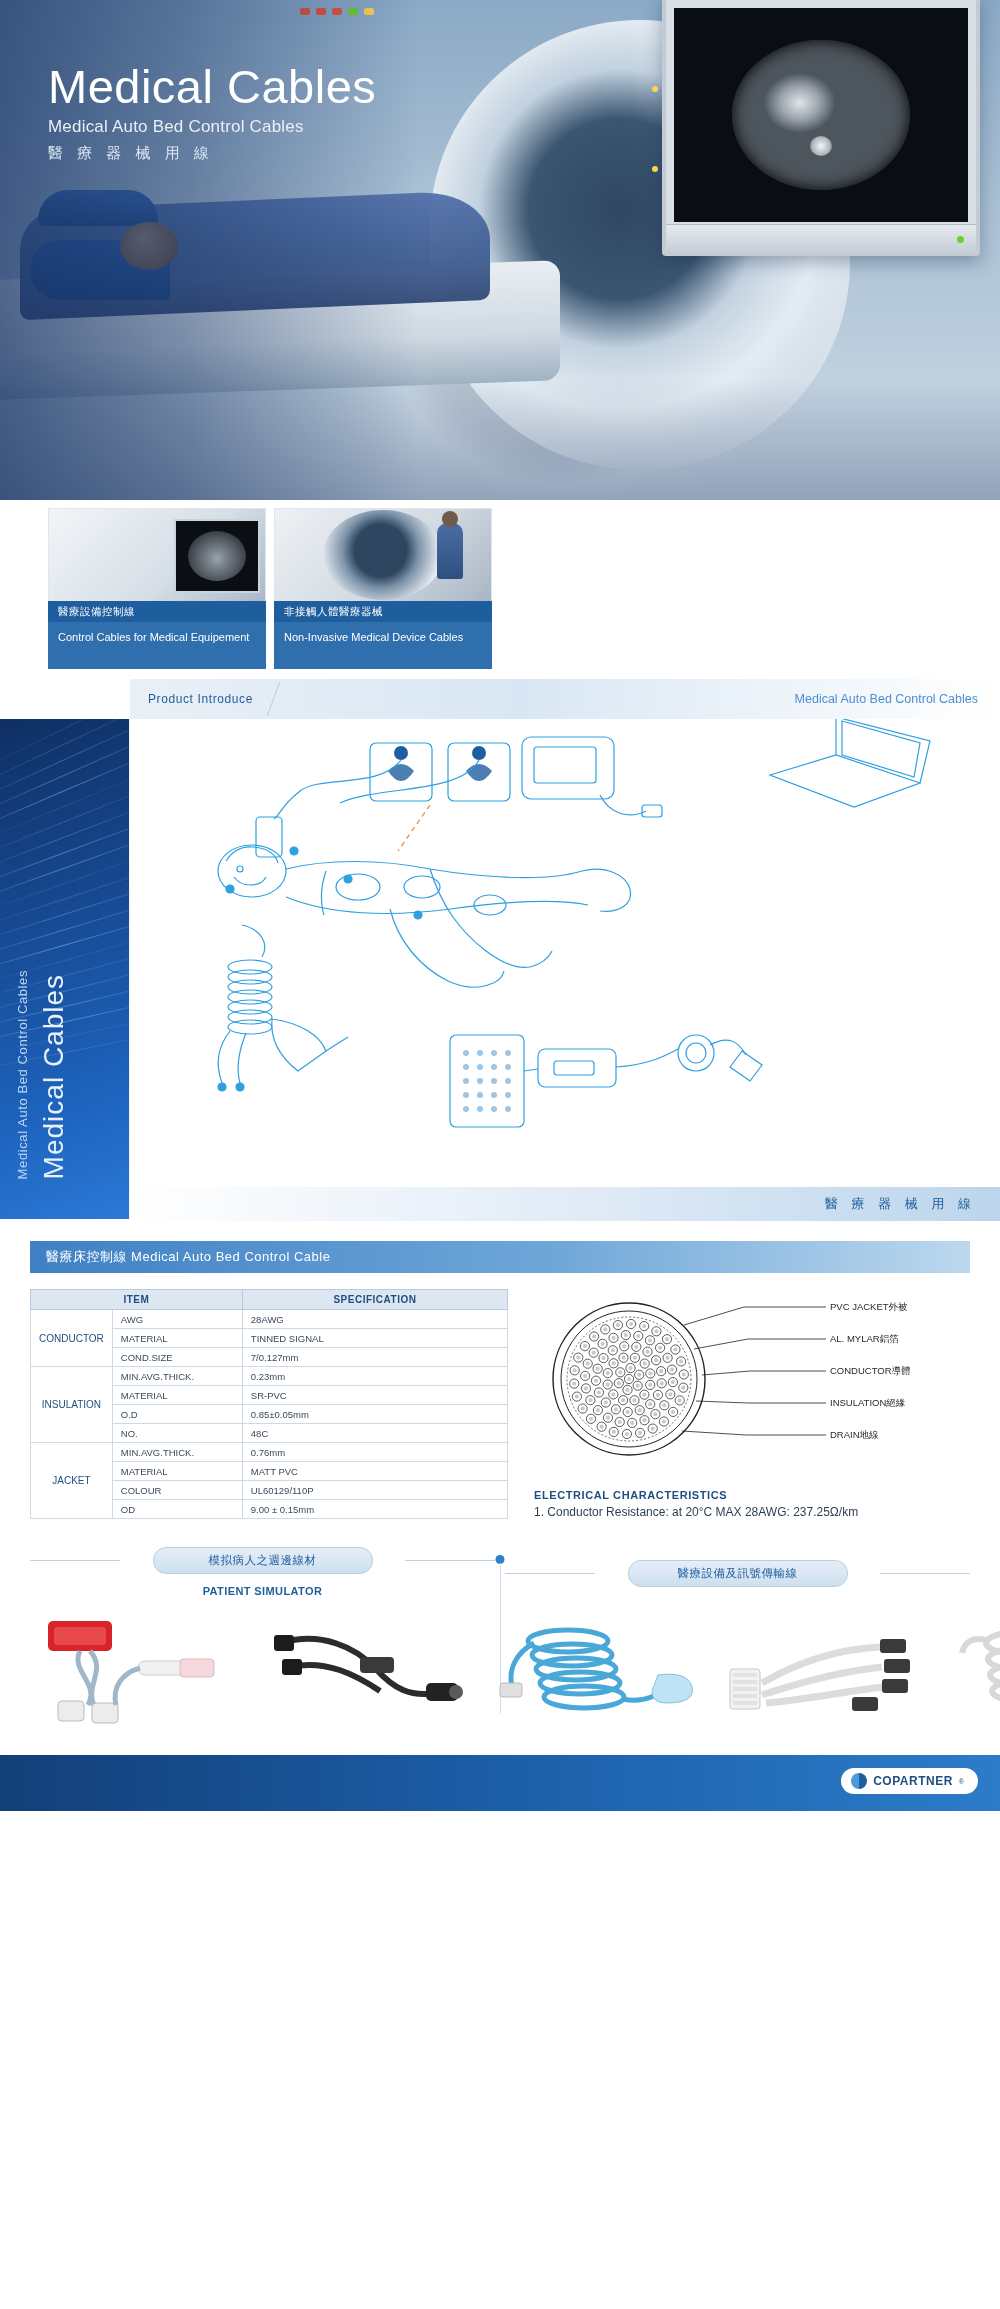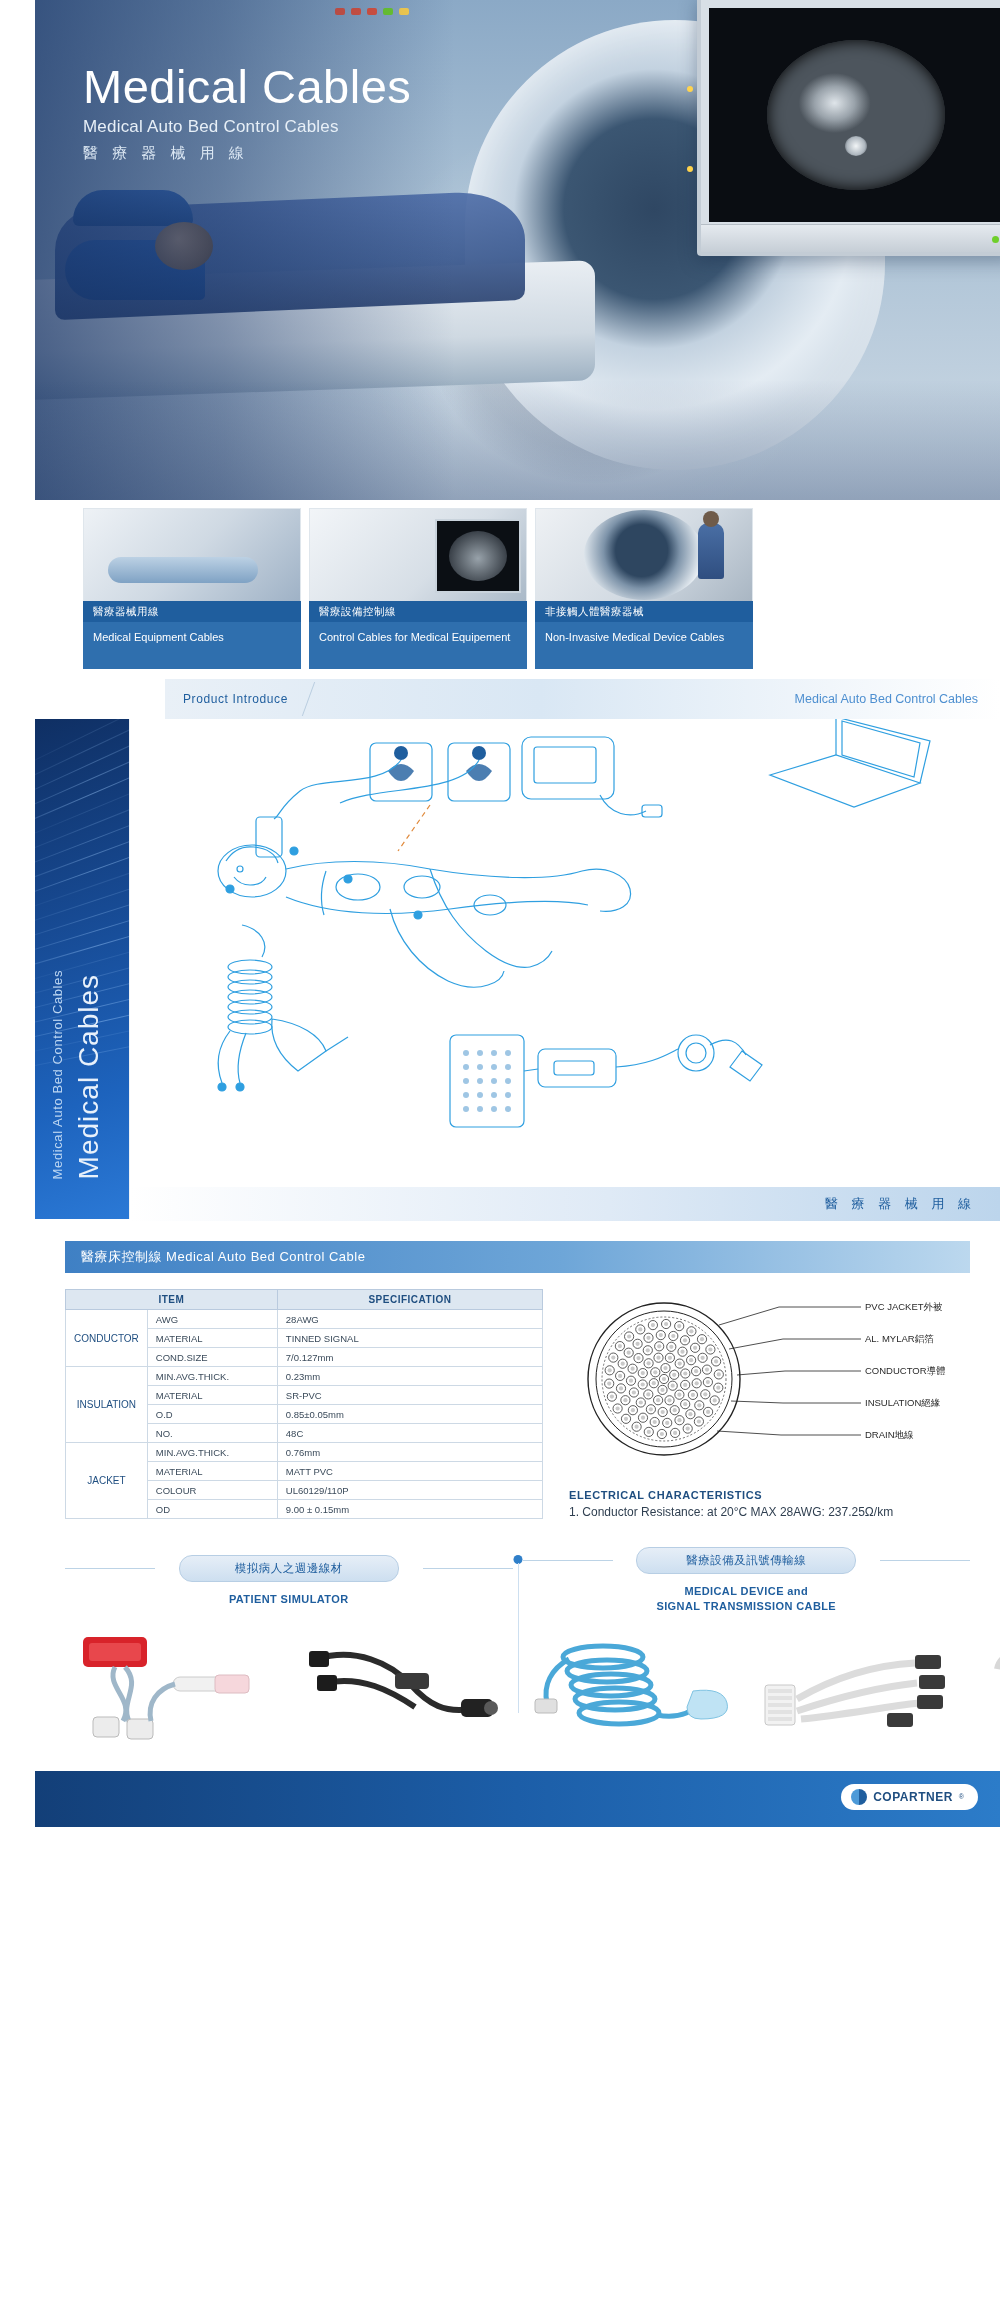--- a/index.html
+++ b/index.html
@@ -3,21 +3,21 @@
 <meta charset="utf-8">
 <style>
   * { box-sizing: border-box; margin: 0; padding: 0; }
   body {
     width: 1000px;
     background: #ffffff;
     font-family: "Liberation Sans", sans-serif;
     color: #333;
     -webkit-font-smoothing: antialiased;
   }
-  .page { width: 1000px; position: relative; overflow: hidden; padding-left: 35px; }
+  .page { width: 1000px; position: relative; overflow: hidden; }
 
   
   .hero {
     position: relative;
     height: 500px;
     background: linear-gradient(135deg, #6b8fb5 0%, #8aa8c4 35%, #b9cadb 70%, #dbe5ee 100%);
     overflow: hidden;
   }
   .hero-scanner {
     position: absolute; left: 0; top: 0; width: 1000px; height: 500px;
@@ -289,29 +289,20 @@
 
     <div class="hero-title-wrap">
       <div class="hero-title">Medical Cables</div>
       <div class="hero-sub">Medical Auto Bed Control Cables</div>
       <div class="hero-cn">醫 療 器 械 用 線</div>
     </div>
   </div>
 
   <div class="thumbs">
 
-    <div class="thumb">
-      <div class="thumb-img t1">
-        <div class="t-bar" style="top:48px; left:24px; width:150px; height:26px; border-radius:14px;"></div>
-      </div>
-      <div class="thumb-cn">醫療器械用線</div>
-      <div class="thumb-body">
-          <div class="thumb-en">Medical Equipment Cables</div>
-        </div>
-    </div>
 
 
     <div class="thumb">
       <div class="thumb-img t3">
         <div class="t-ct"></div>
       </div>
       <div class="thumb-cn">醫療設備控制線</div>
       <div class="thumb-body">
           <div class="thumb-en">Control Cables for Medical Equipement</div>
         </div>
@@ -744,22 +735,20 @@
       <div class="bot-col">
         <div class="rule" style="left:0; width:90px;"></div>
         <div class="rule" style="right:0; width:90px;"></div>
         <span class="pill">模拟病人之週邊線材</span>
         <div class="bot-en">PATIENT SIMULATOR</div>
       </div>
       <div class="bot-col">
         <div class="rule" style="left:0; width:90px;"></div>
         <div class="rule" style="right:0; width:90px;"></div>
         <span class="pill">醫療設備及訊號傳輸線</span>
-        <div class="bot-en" style="white-space:pre-line">MEDICAL DEVICE and
-SIGNAL TRANSMISSION CABLE</div>
       </div>
       <div class="divider-dot"></div>
       <div class="divider-v"></div>
     </div>
 
     <div class="photos">
       <div class="photo-cell">
         <svg width="230" height="120" viewBox="0 0 230 120">
           <rect x="18" y="8" width="64" height="30" rx="5" fill="#d8232a"></rect>
           <rect x="24" y="14" width="52" height="18" rx="3" fill="#e8474c"></rect>

